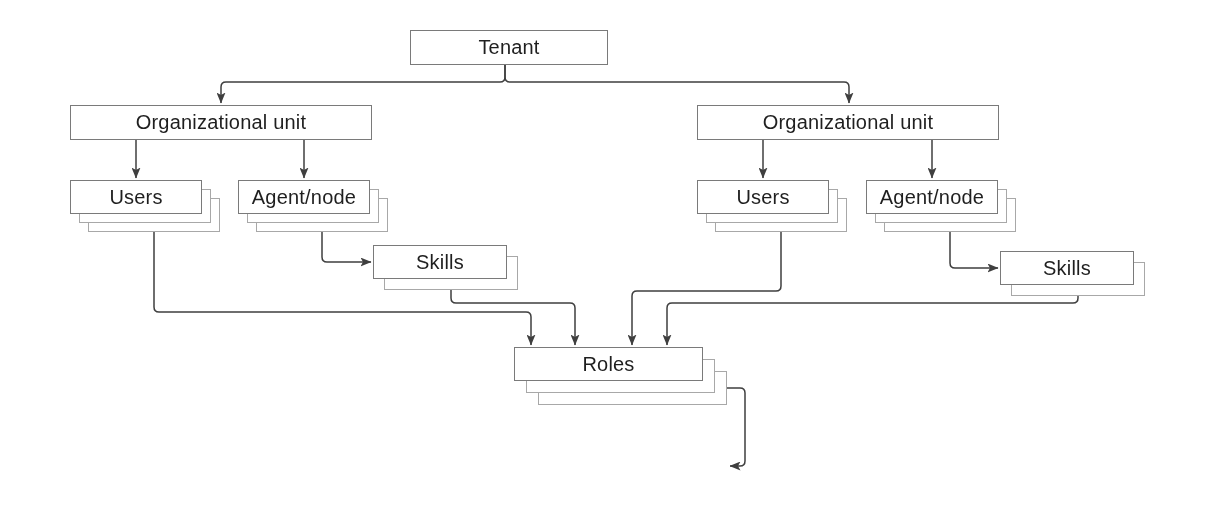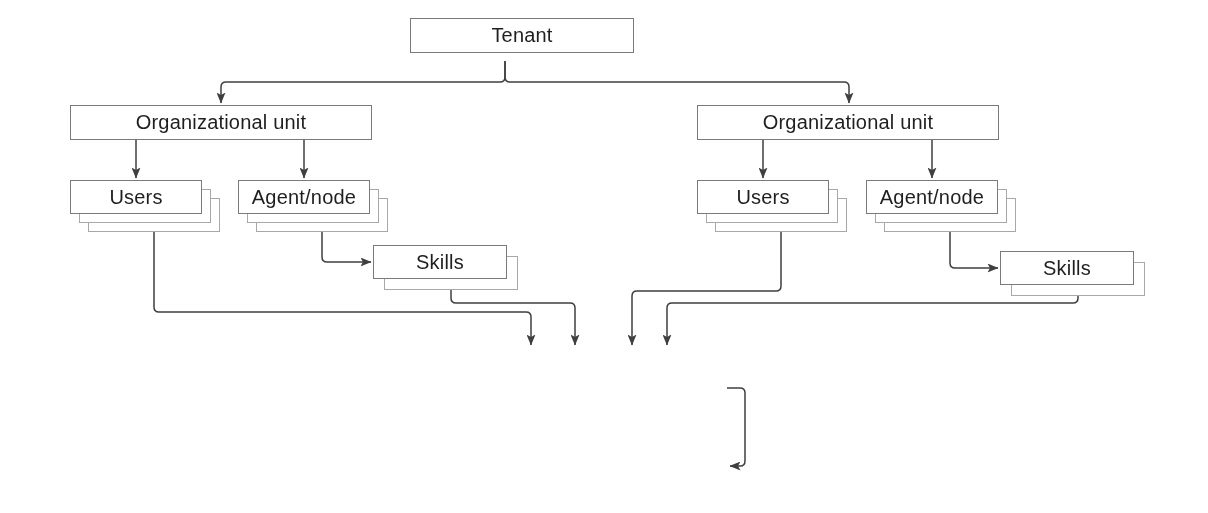--- a/index.html
+++ b/index.html
@@ -44,21 +44,21 @@
       <path marker-end="url(#arrow)" d="M322,232 V257 Q322,262 327,262 H371"></path>
       <path marker-end="url(#arrow)" d="M950,232 V263 Q950,268 955,268 H998"></path>
       <path marker-end="url(#arrow)" d="M154,232 V307 Q154,312 159,312 H526 Q531,312 531,317 V345"></path>
       <path marker-end="url(#arrow)" d="M451,290 V298 Q451,303 456,303 H570 Q575,303 575,308 V345"></path>
       <path marker-end="url(#arrow)" d="M781,232 V286 Q781,291 776,291 H637 Q632,291 632,296 V345"></path>
       <path marker-end="url(#arrow)" d="M1078,296 V298 Q1078,303 1073,303 H672 Q667,303 667,308 V345"></path>
       <path marker-end="url(#arrow)" d="M727,388 H740 Q745,388 745,393 V461 Q745,466 740,466 H730"></path>
     </g>
   </svg>
 
-  <div class="stack" style="left:410px;top:18px;width:224px;height:35px">
+  <div class="stack" style="left:410px;top:30px;width:198px;height:35px">
     <div class="front">
       <span>Tenant</span>
     </div>
   </div>
 
   <div class="stack" style="left:70px;top:105px;width:302px;height:35px">
     <div class="front">
       <span>Organizational unit</span>
     </div>
   </div>
@@ -108,15 +108,22 @@
     </div>
   </div>
 
   <div class="stack off11" style="left:1000px;top:251px;width:134px;height:34px">
     <div class="layer l1"></div>
     <div class="front">
       <span>Skills</span>
     </div>
   </div>
 
+  <div class="stack off12" style="left:514px;top:347px;width:189px;height:34px">
+    <div class="layer l2"></div>
+    <div class="layer l1"></div>
+    <div class="front">
+      <span>Roles</span>
+    </div>
+  </div>
 
 
 </div>
 
 </body></html>

